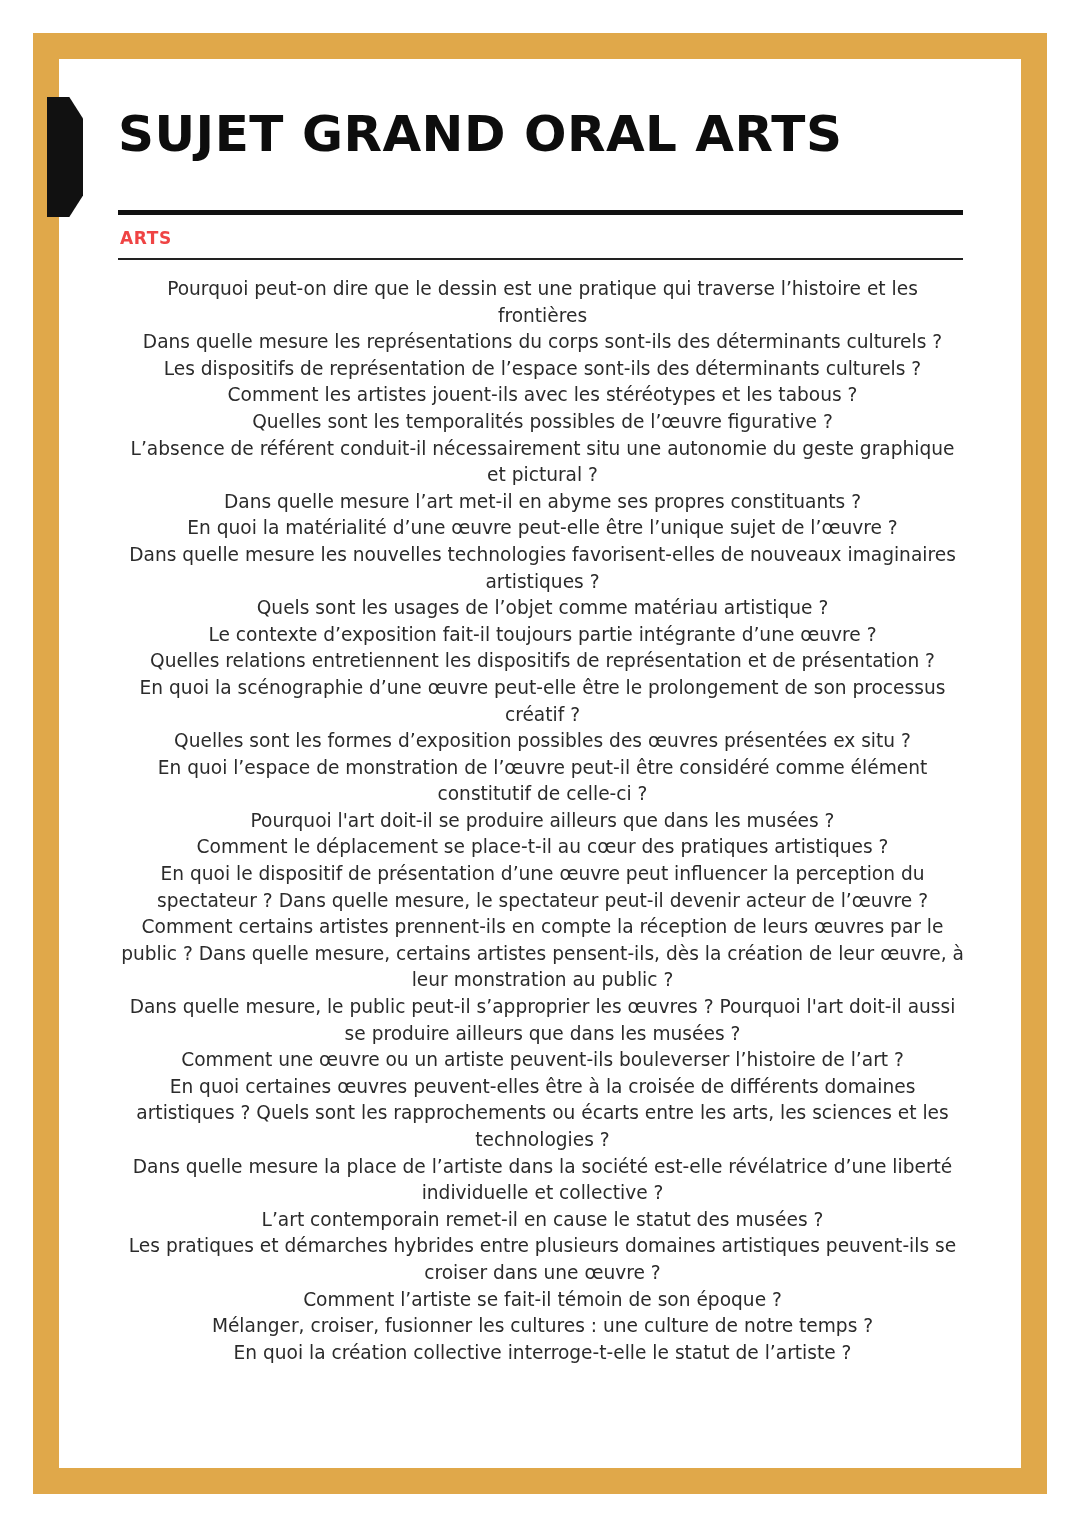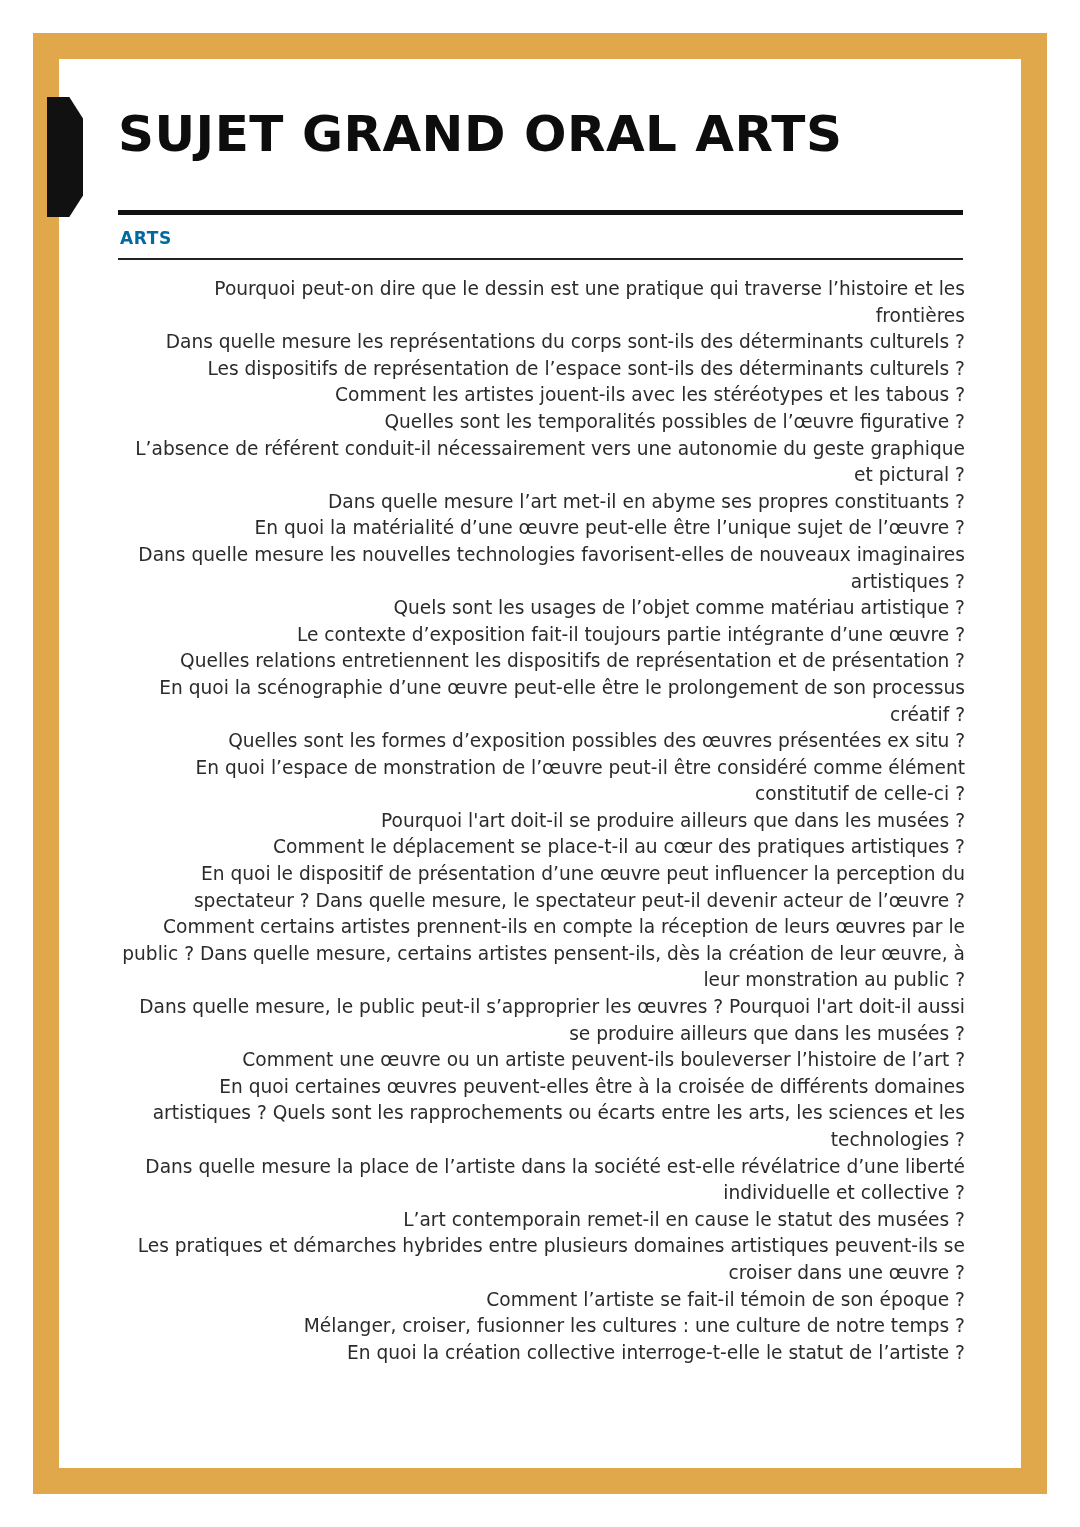--- a/index.html
+++ b/index.html
@@ -75,21 +75,21 @@
     background: #111111;
   }
   .subject-label {
     position: absolute;
     left: 120px;
     top: 228px;
     font-family: "DejaVu Sans", sans-serif;
     font-weight: 700;
     font-size: 17px;
     letter-spacing: 0.6px;
-    color: #0369a1;
+    color: #ef4444;
   }
   .rule-thin {
     position: absolute;
     left: 118px;
     top: 258px;
     width: 845px;
     height: 2px;
     background: #222222;
   }
   .content {
@@ -97,21 +97,21 @@
     left: 120px;
     top: 276px;
     width: 845px;
   }
   .q-item {
     font-family: "DejaVu Sans", sans-serif;
     font-size: 18.6px;
     line-height: 26.6px;
     color: #2b2b2b;
     margin: 0 0 0 0;
-    text-align: right;
+    text-align: center;
     hyphens: none;
   }
 </style>
 </head>
 <body>
 
 <div class="page">
   <div class="frame"></div>
   <div class="inner"></div>
 
@@ -126,21 +126,21 @@
   <div class="subject-label">ARTS</div>
 
   <div class="rule-thin"></div>
 
   <div class="content">
     <p class="q-item">Pourquoi peut-on dire que le dessin est une pratique qui traverse l’histoire et les frontières</p>
     <p class="q-item">Dans quelle mesure les représentations du corps sont-ils des déterminants culturels ?</p>
     <p class="q-item">Les dispositifs de représentation de l’espace sont-ils des déterminants culturels ?</p>
     <p class="q-item">Comment les artistes jouent-ils avec les stéréotypes et les tabous ?</p>
     <p class="q-item">Quelles sont les temporalités possibles de l’œuvre figurative ?</p>
-    <p class="q-item">L’absence de référent conduit-il nécessairement vers une autonomie du geste graphique et pictural ?</p>
+    <p class="q-item">L’absence de référent conduit-il nécessairement situ une autonomie du geste graphique et pictural ?</p>
     <p class="q-item">Dans quelle mesure l’art met-il en abyme ses propres constituants ?</p>
     <p class="q-item">En quoi la matérialité d’une œuvre peut-elle être l’unique sujet de l’œuvre ?</p>
     <p class="q-item">Dans quelle mesure les nouvelles technologies favorisent-elles de nouveaux imaginaires artistiques ?</p>
     <p class="q-item">Quels sont les usages de l’objet comme matériau artistique ?</p>
     <p class="q-item">Le contexte d’exposition fait-il toujours partie intégrante d’une œuvre ?</p>
     <p class="q-item">Quelles relations entretiennent les dispositifs de représentation et de présentation ?</p>
     <p class="q-item">En quoi la scénographie d’une œuvre peut-elle être le prolongement de son processus créatif ?</p>
     <p class="q-item">Quelles sont les formes d’exposition possibles des œuvres présentées ex situ ?</p>
     <p class="q-item">En quoi l’espace de monstration de l’œuvre peut-il être considéré comme élément constitutif de celle-ci ?</p>
     <p class="q-item">Pourquoi l'art doit-il se produire ailleurs que dans les musées ?</p>

